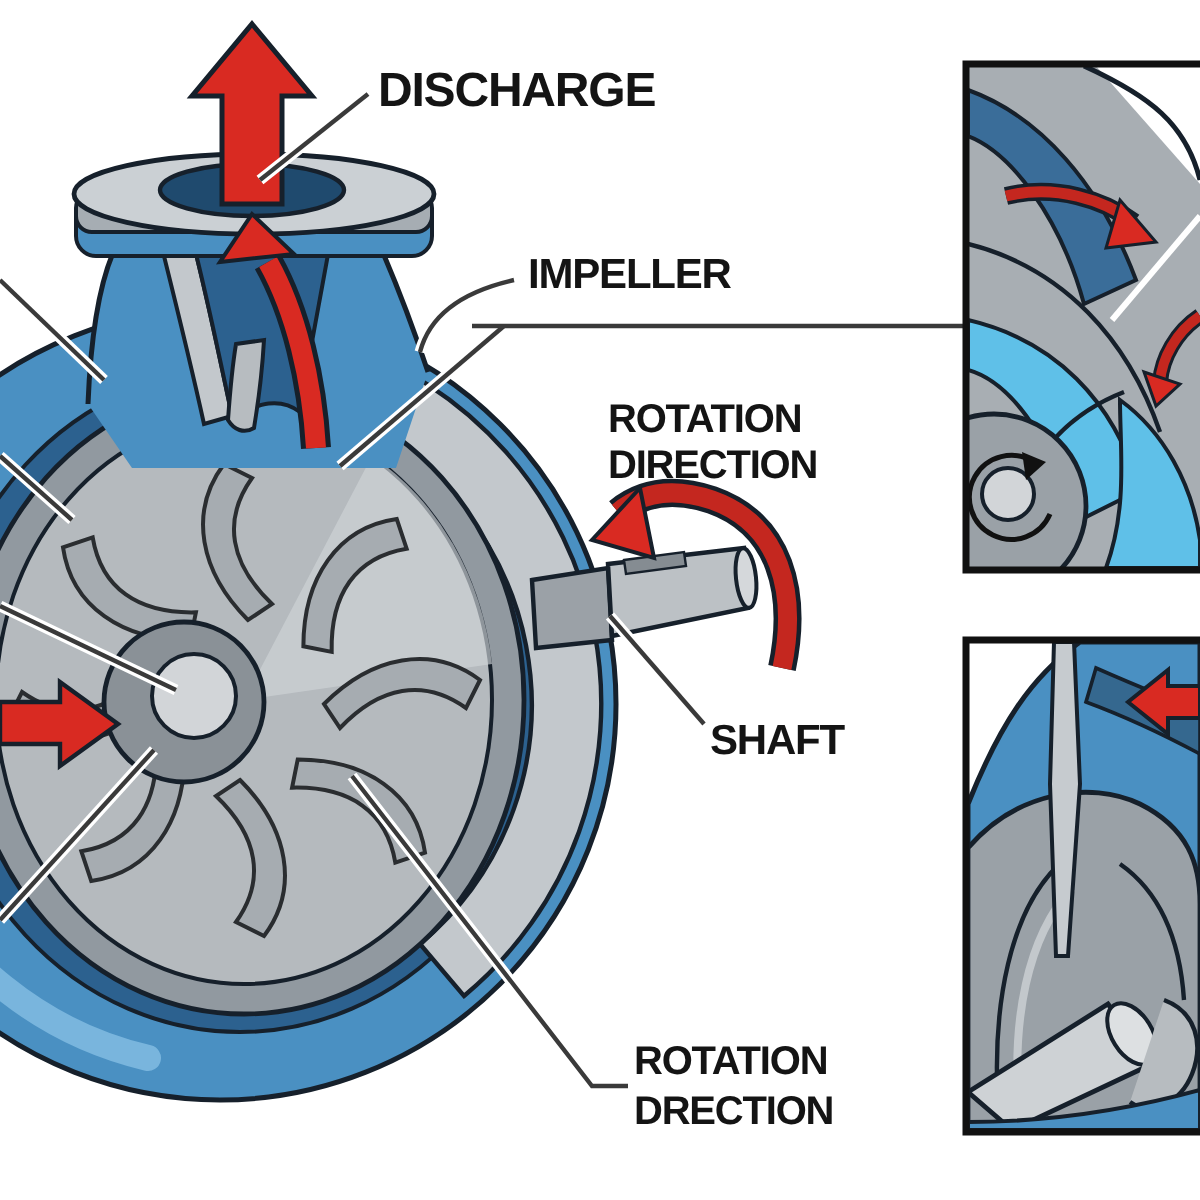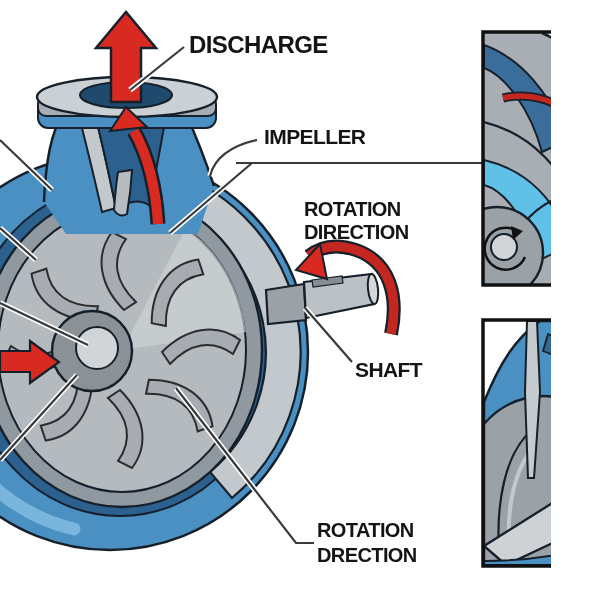--- a/index.html
+++ b/index.html
@@ -1,17 +1,17 @@
 <!DOCTYPE html>
 <html><head>
 <meta charset="utf-8">
 <title>Diagram</title>
 <style>
   html,body{margin:0;padding:0;background:#ffffff;}
-  .stage{position:relative;width:551px;height:600px;background:#ffffff;overflow:hidden;
+  .stage{position:relative;width:600px;height:600px;background:#ffffff;overflow:hidden;
          font-family:"Liberation Sans", sans-serif;}
   svg{display:block;}
   .lbl{fill:#141414;font-family:"Liberation Sans", sans-serif;font-weight:bold;letter-spacing:-0.6px;}
   .lbl-xl{font-size:24px;}
   .lbl-lg{font-size:21px;}
   .lbl-md{font-size:20px;}
 </style>
 </head>
 <body>
 

